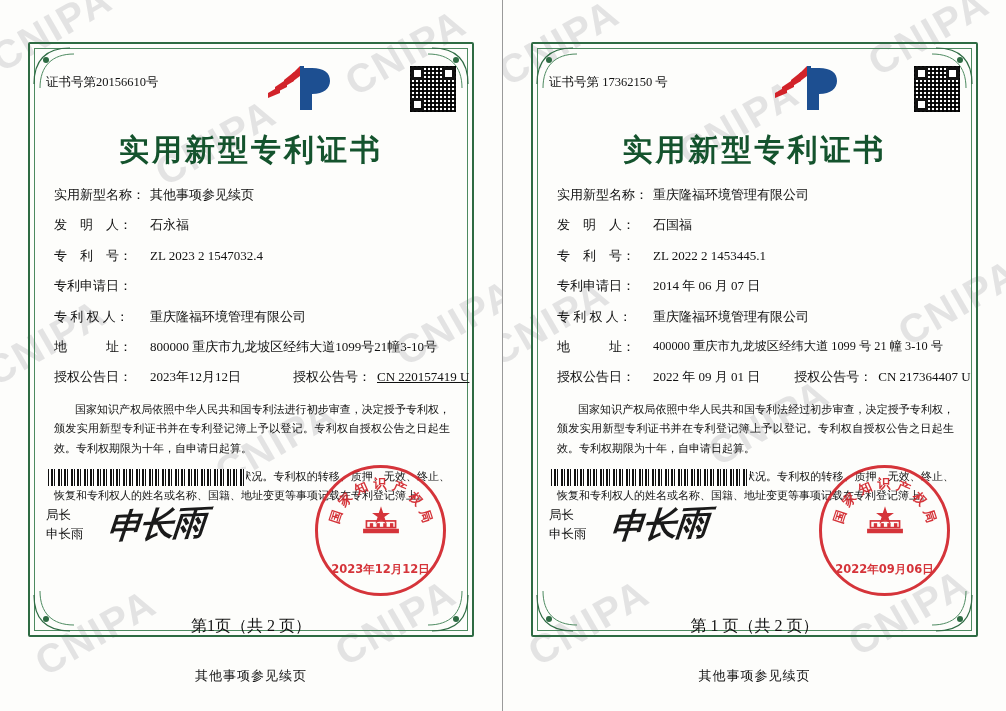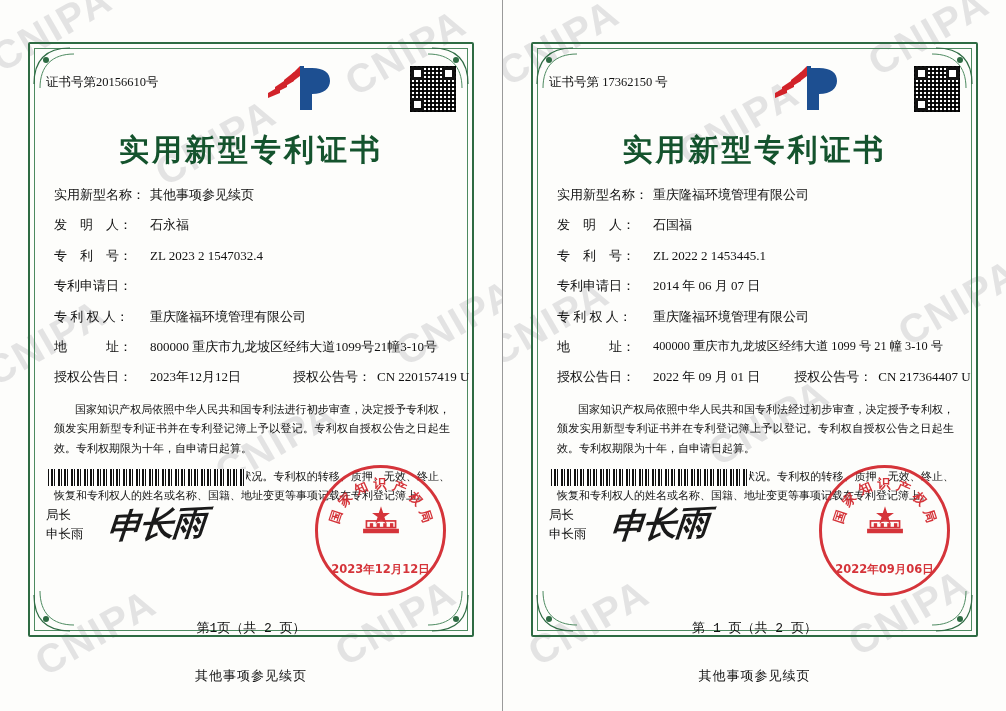--- a/index.html
+++ b/index.html
@@ -210,23 +210,22 @@
     font-size:11.5px;
     color:#d2232a;
     font-family:"DejaVu Sans", sans-serif;
     white-space:nowrap;
     font-weight:bold;
   }
   .pageno{
     position:absolute;
     left:0;right:0;bottom:74px;
     text-align:center;
-    font-size:13px;
+    font-size:16px;
     color:#111;
-    font-family:Liberation Mono, monospace;
   }
   .footer{
     position:absolute;
     left:0;right:0;bottom:26px;
     text-align:center;
     font-size:13px;
     color:#111;
     letter-spacing:1px;
   }
 </style>
@@ -320,21 +319,21 @@
         </div>
         <div class="frow">
           <div class="flabel">地　　　址：</div>
           <div class="fvalue">800000 重庆市九龙坡区经纬大道1099号21幢3-10号</div>
         </div>
         <div class="frow two">
           <div class="flabel">授权公告日：</div>
           <div class="fvalue">2023年12月12日</div>
           <div class="gap"></div>
           <div class="fvalue">授权公告号：</div>
-          <div class="fvalue" style="padding-left:6px;">CN 220157419 U</div>
+          <div class="fvalue" style="padding-left:6px;text-decoration:underline;">CN 220157419 U</div>
         </div>
       </div>
 
       <div class="para">国家知识产权局依照中华人民共和国专利法进行初步审查，决定授予专利权，颁发实用新型专利证书并在专利登记簿上予以登记。专利权自授权公告之日起生效。专利权期限为十年，自申请日起算。</div>
       <div class="para p2">专利证书记载专利权登记时的法律状况。专利权的转移、质押、无效、终止、恢复和专利权人的姓名或名称、国籍、地址变更等事项记载在专利登记簿上。</div>
     </div>
 
     <div class="bottom">
       <div class="barcode"></div>
       <div class="signrow">

